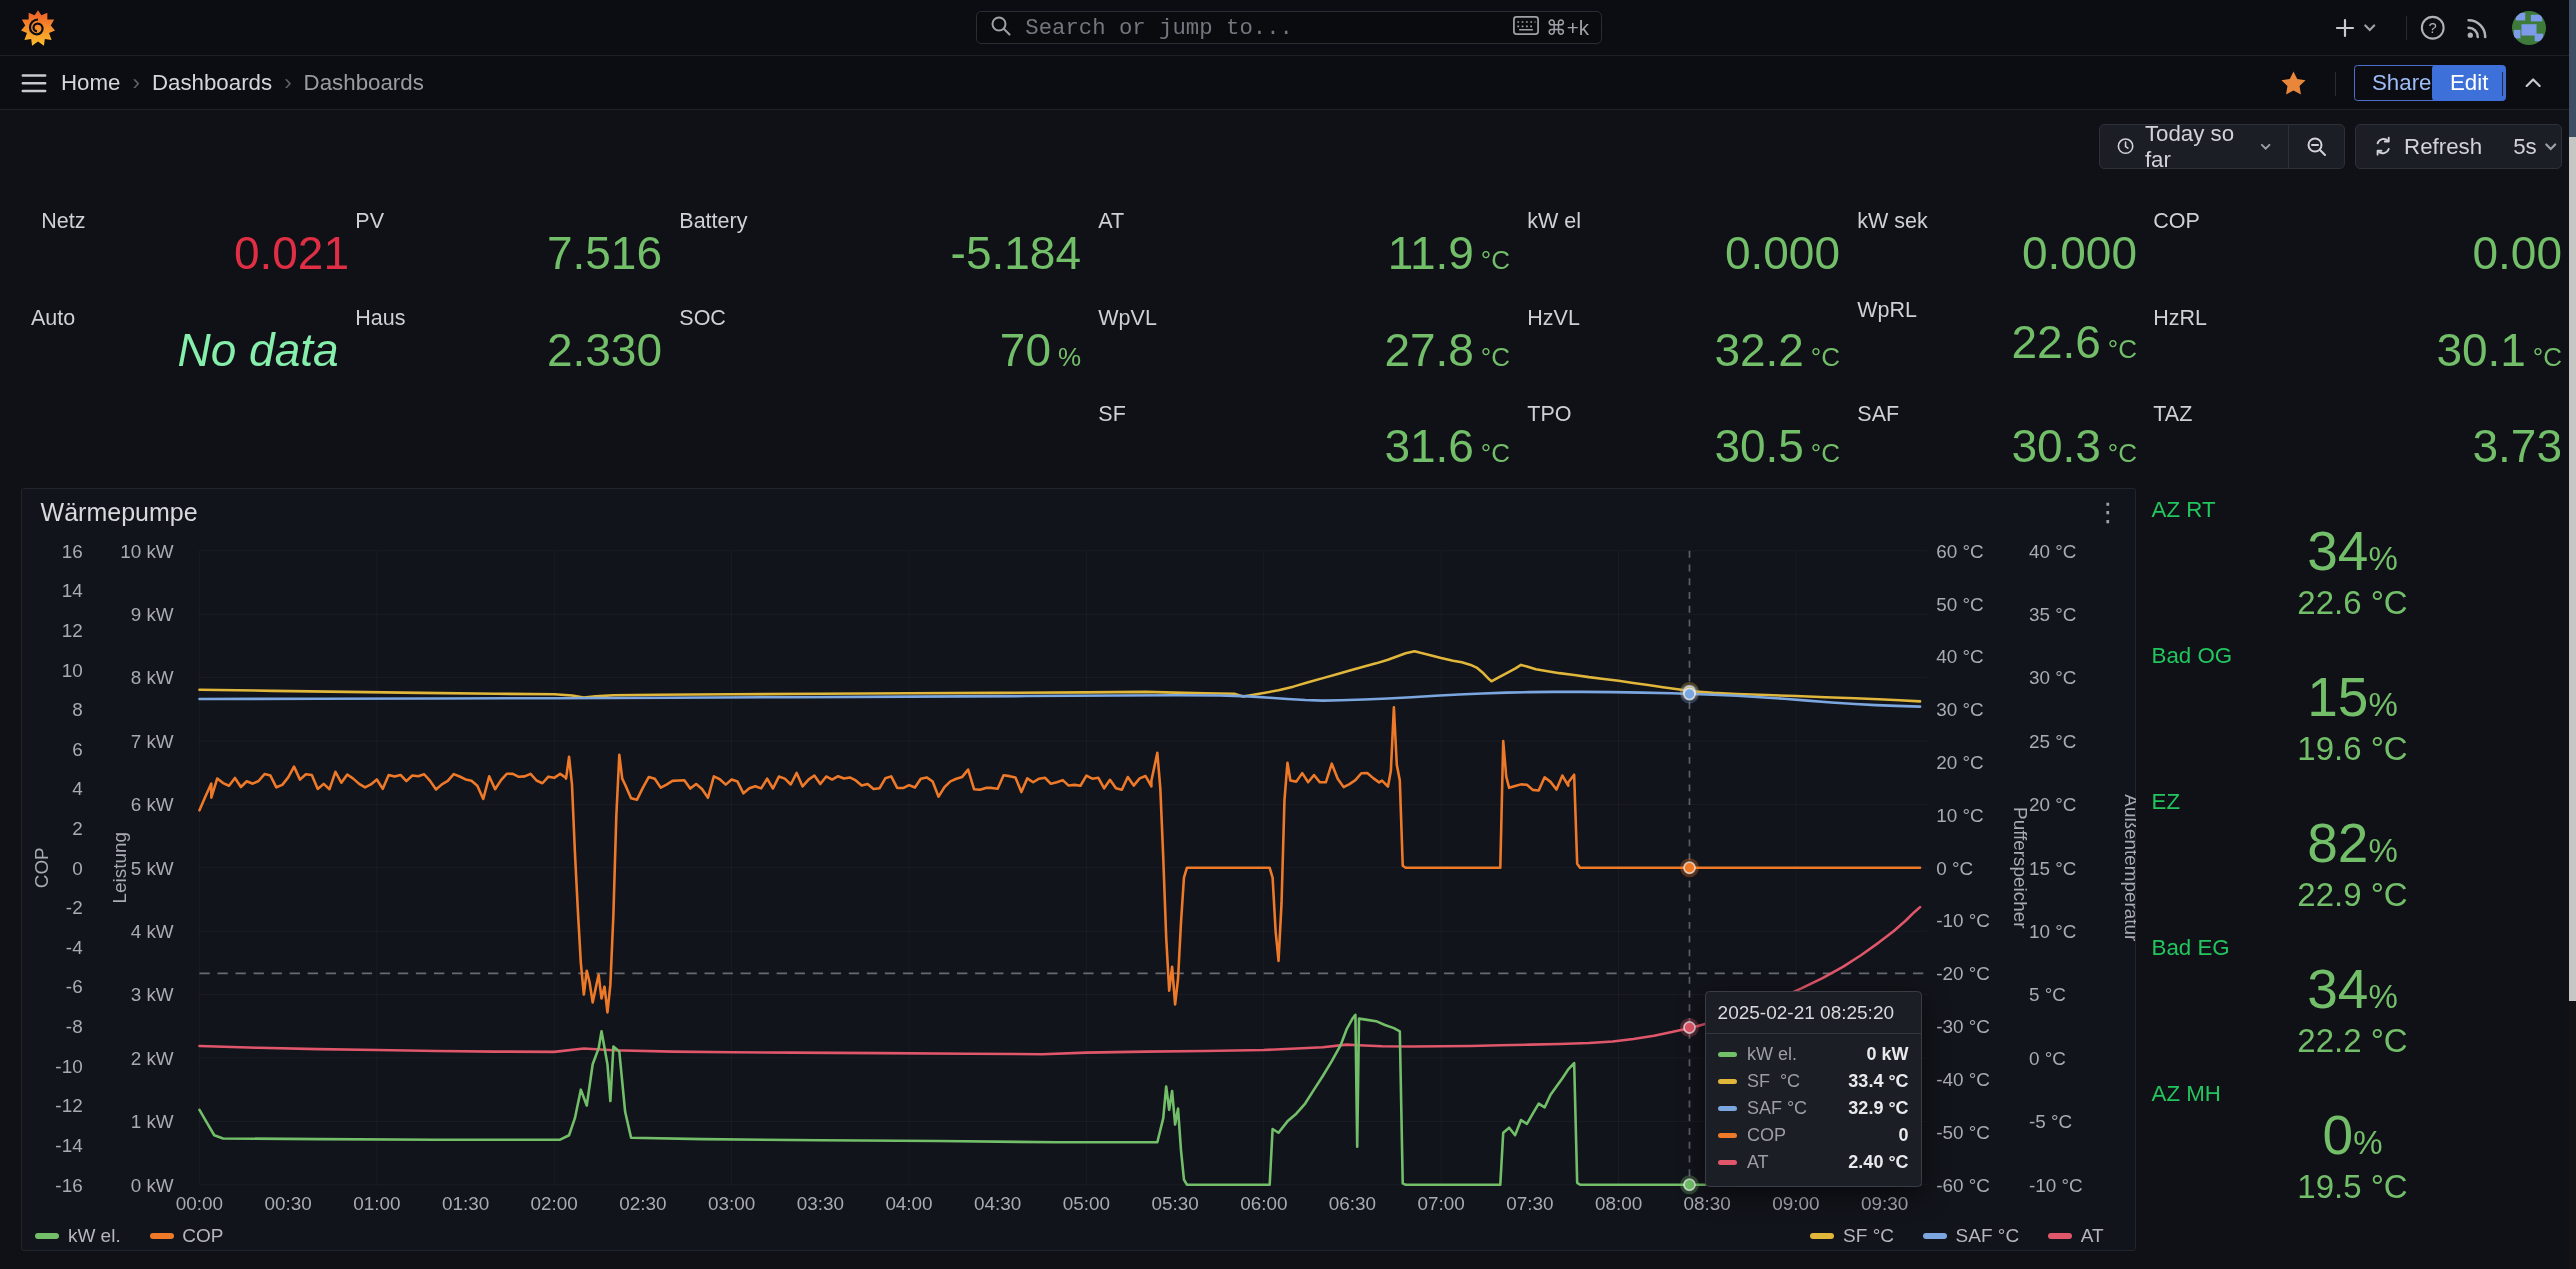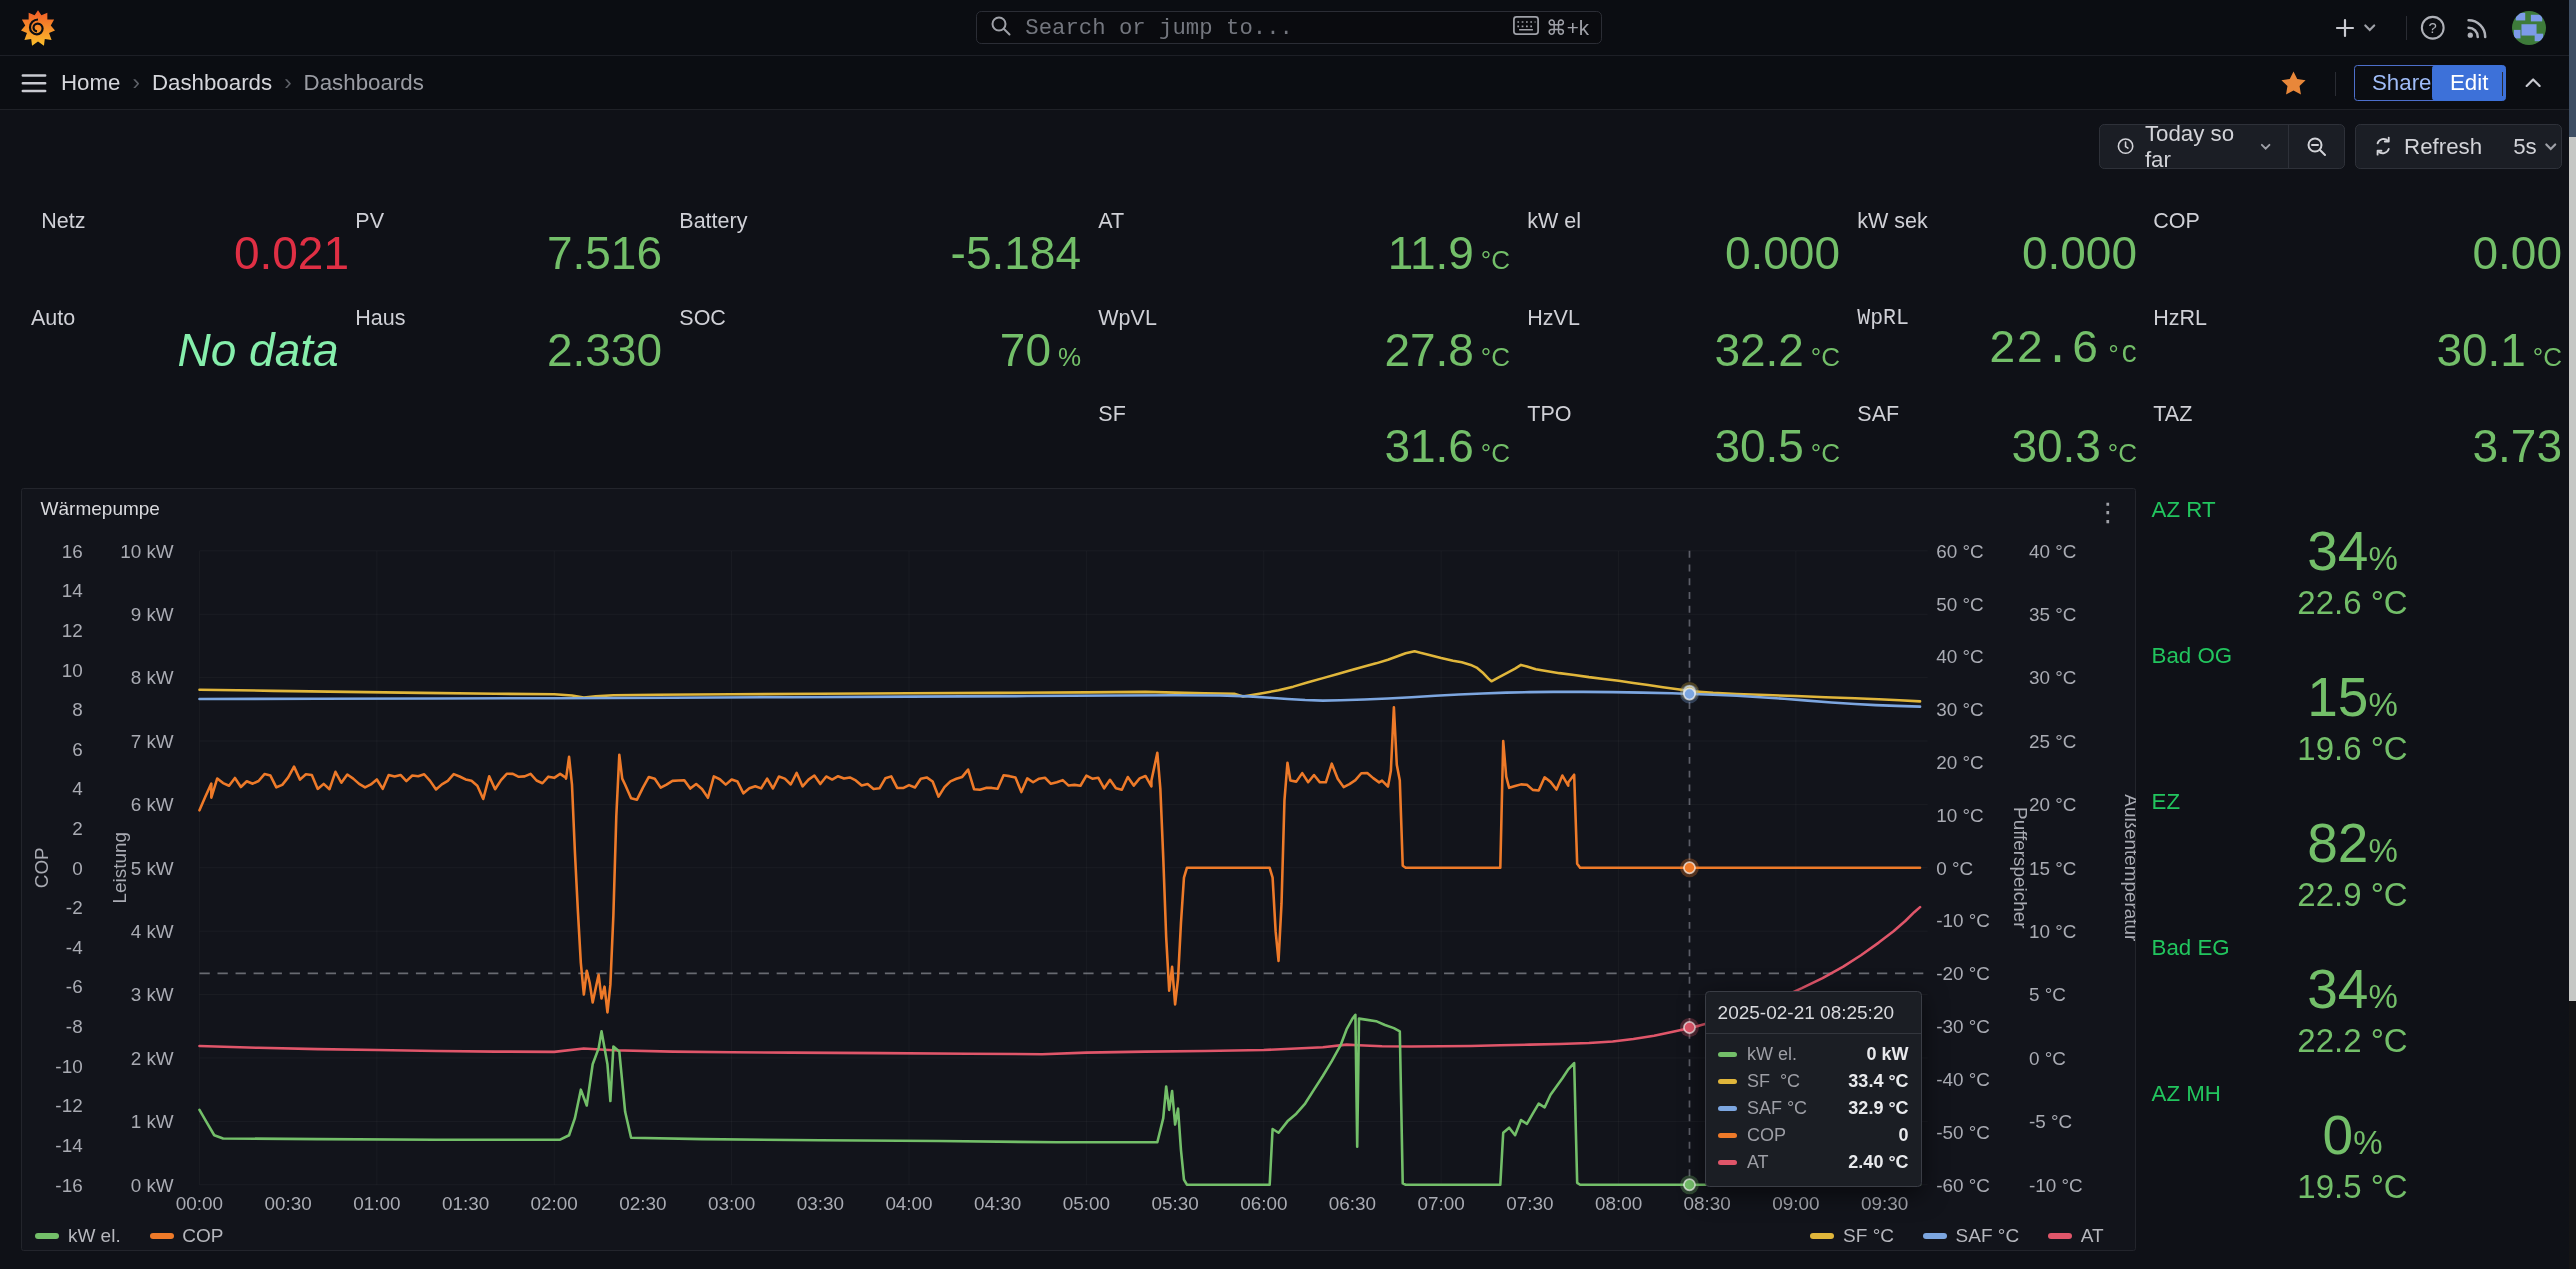--- a/index.html
+++ b/index.html
@@ -40,21 +40,21 @@
   .room{position:absolute;}
   .room-label{position:absolute;left:8.6px;top:8.6px;font-size:22.3px;color:#22c55e;}
   .room-pct{position:absolute;left:0;right:0;top:36px;height:55px;line-height:55px;text-align:center;
             font-size:55px;font-weight:500;color:#73BF69;}
   .room-pct .unit{font-size:33px;}
   .room-temp{position:absolute;left:0;right:0;top:98px;height:34px;line-height:34px;text-align:center;
             font-size:33px;font-weight:500;color:#73BF69;}
   
   #chart-panel{position:absolute;left:20.6px;top:488px;width:2115px;height:763px;background:#12141B;
                border:0.9px solid #23252C;border-radius:2.6px;box-sizing:border-box;}
-  #chart-title{position:absolute;left:19px;top:8.6px;font-size:19px;font-weight:500;color:#D8D9DD;}
+  #chart-title{position:absolute;left:19px;top:8.6px;font-size:25px;font-weight:500;color:#D8D9DD;}
   #chart-kebab{position:absolute;right:13.7px;top:8.6px;width:26px;height:29px;color:#9FA1A8;
                font-size:26px;line-height:29px;text-align:center;cursor:pointer;}
   #chart-svg{position:absolute;left:0;top:0;}
   .legend{position:absolute;display:flex;gap:29px;align-items:center;font-size:19px;color:#B6B7BD;}
   .legend-item{display:flex;align-items:center;gap:8.6px;cursor:pointer;}
   .legend-pill{width:24px;height:6.9px;border-radius:3.4px;display:inline-block;}
   
   #tooltip{position:absolute;left:1683px;top:502px;width:217px;background:#1B1E24;border:0.9px solid #3A3D45;
            border-radius:4.3px;box-shadow:0 6.9px 24px rgba(0,0,0,0.55);z-index:5;box-sizing:border-box;}
   #tooltip .tt-title{padding:10.3px 12px 8.6px 12px;font-size:19px;color:#D9DADE;border-bottom:0.9px solid #33363D;}
@@ -252,21 +252,21 @@
         <div class="stat-value" style="color: rgb(115, 191, 105);"><span>70</span><span class="unit">%</span></div>
       </div>
       <div class="stat" style="left: 1088px; top: 296px; width: 422px; height: 89px;">
         <div class="stat-label">WpVL</div>
         <div class="stat-value" style="color: rgb(115, 191, 105);"><span>27.8</span><span class="unit">°C</span></div>
       </div>
       <div class="stat" style="left: 1517px; top: 296px; width: 323px; height: 89px;">
         <div class="stat-label">HzVL</div>
         <div class="stat-value" style="color: rgb(115, 191, 105);"><span>32.2</span><span class="unit">°C</span></div>
       </div>
-      <div class="stat" style="left: 1847px; top: 296px; width: 290px; height: 89px; font-family: Liberation Mono, monospace;">
+      <div class="stat" style="left: 1847px; top: 288px; width: 290px; height: 89px;">
         <div class="stat-label">WpRL</div>
         <div class="stat-value" style="color: rgb(115, 191, 105);"><span>22.6</span><span class="unit">°C</span></div>
       </div>
       <div class="stat" style="left: 2143px; top: 296px; width: 419px; height: 89px;">
         <div class="stat-label">HzRL</div>
         <div class="stat-value" style="color: rgb(115, 191, 105);"><span>30.1</span><span class="unit">°C</span></div>
       </div>
       <div class="stat" style="left: 1088px; top: 392px; width: 422px; height: 89px;">
         <div class="stat-label">SF</div>
         <div class="stat-value" style="color: rgb(115, 191, 105);"><span>31.6</span><span class="unit">°C</span></div>

